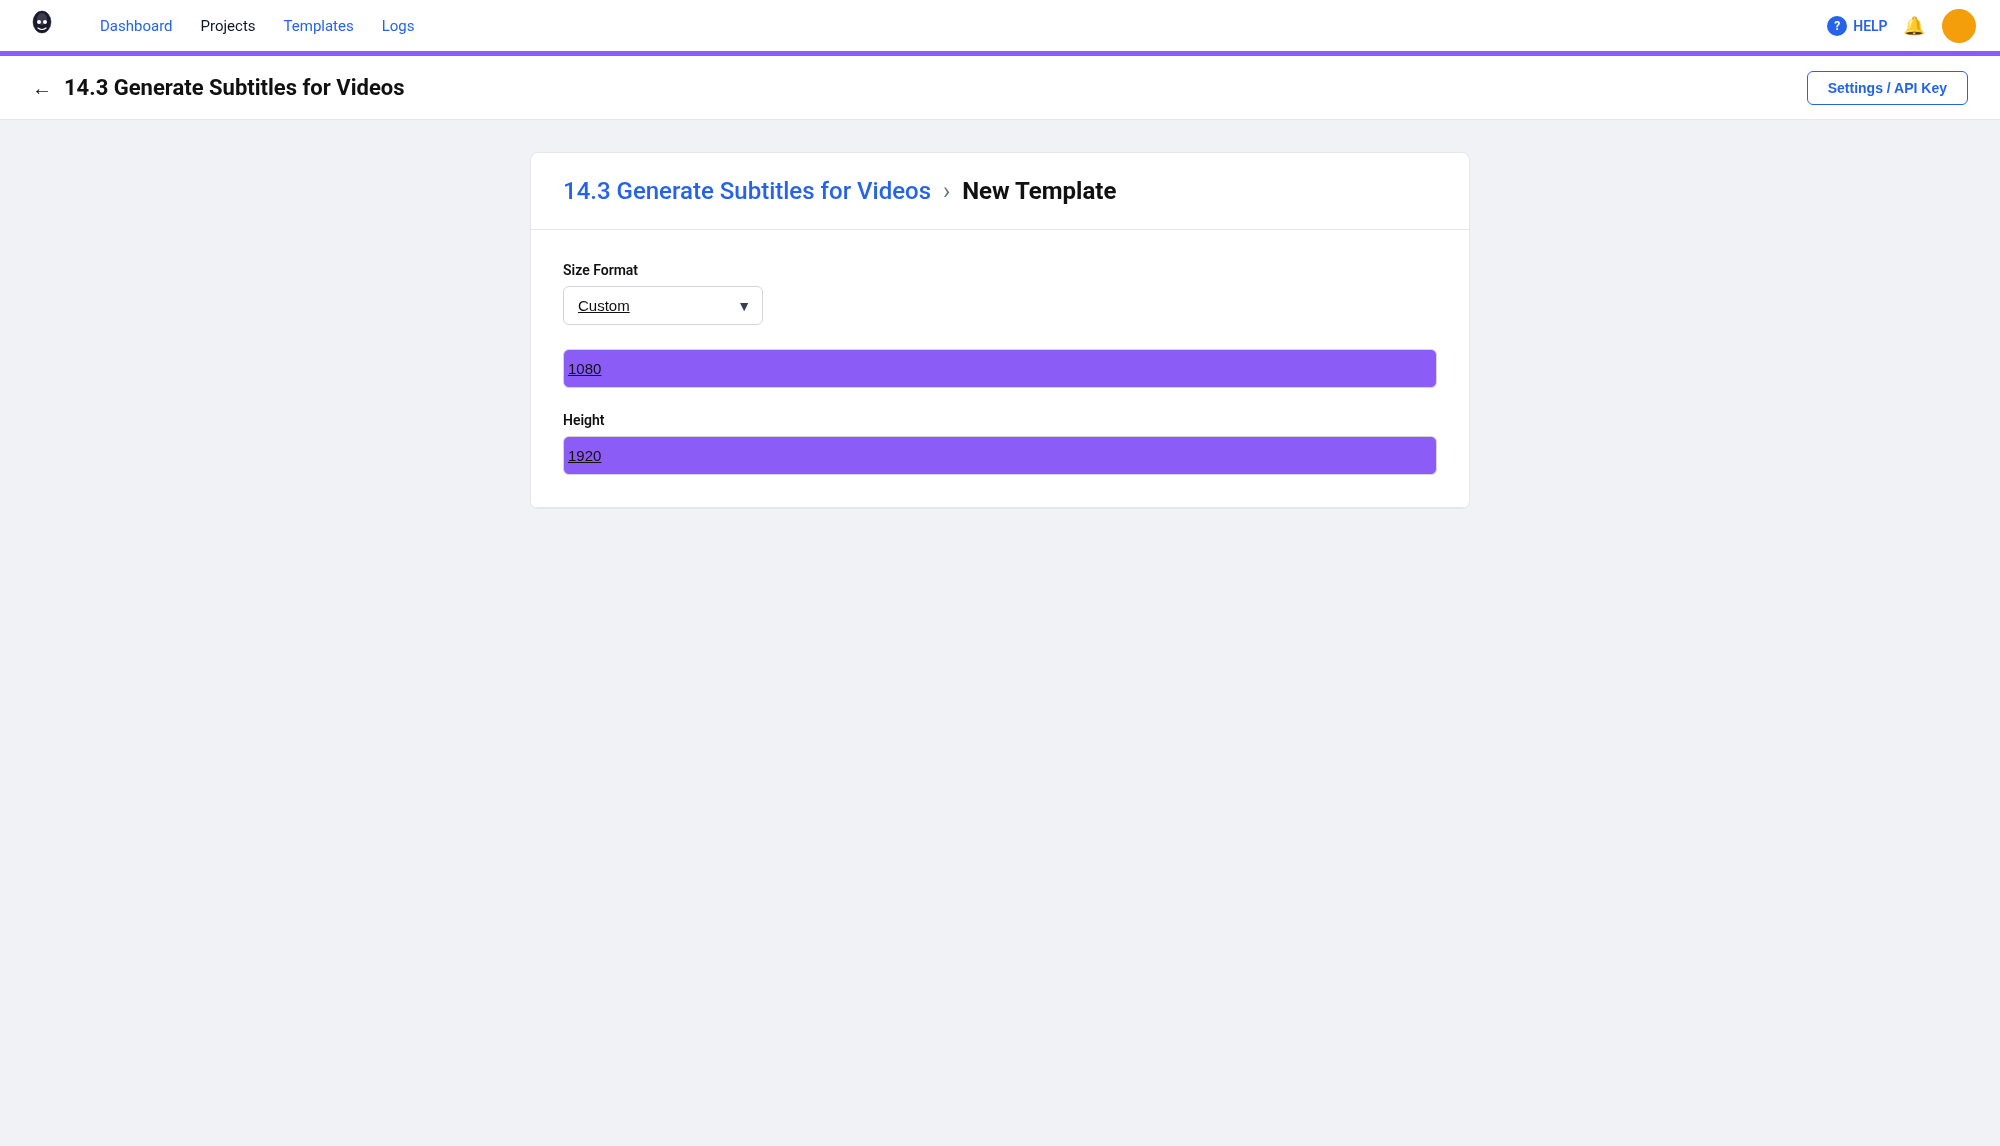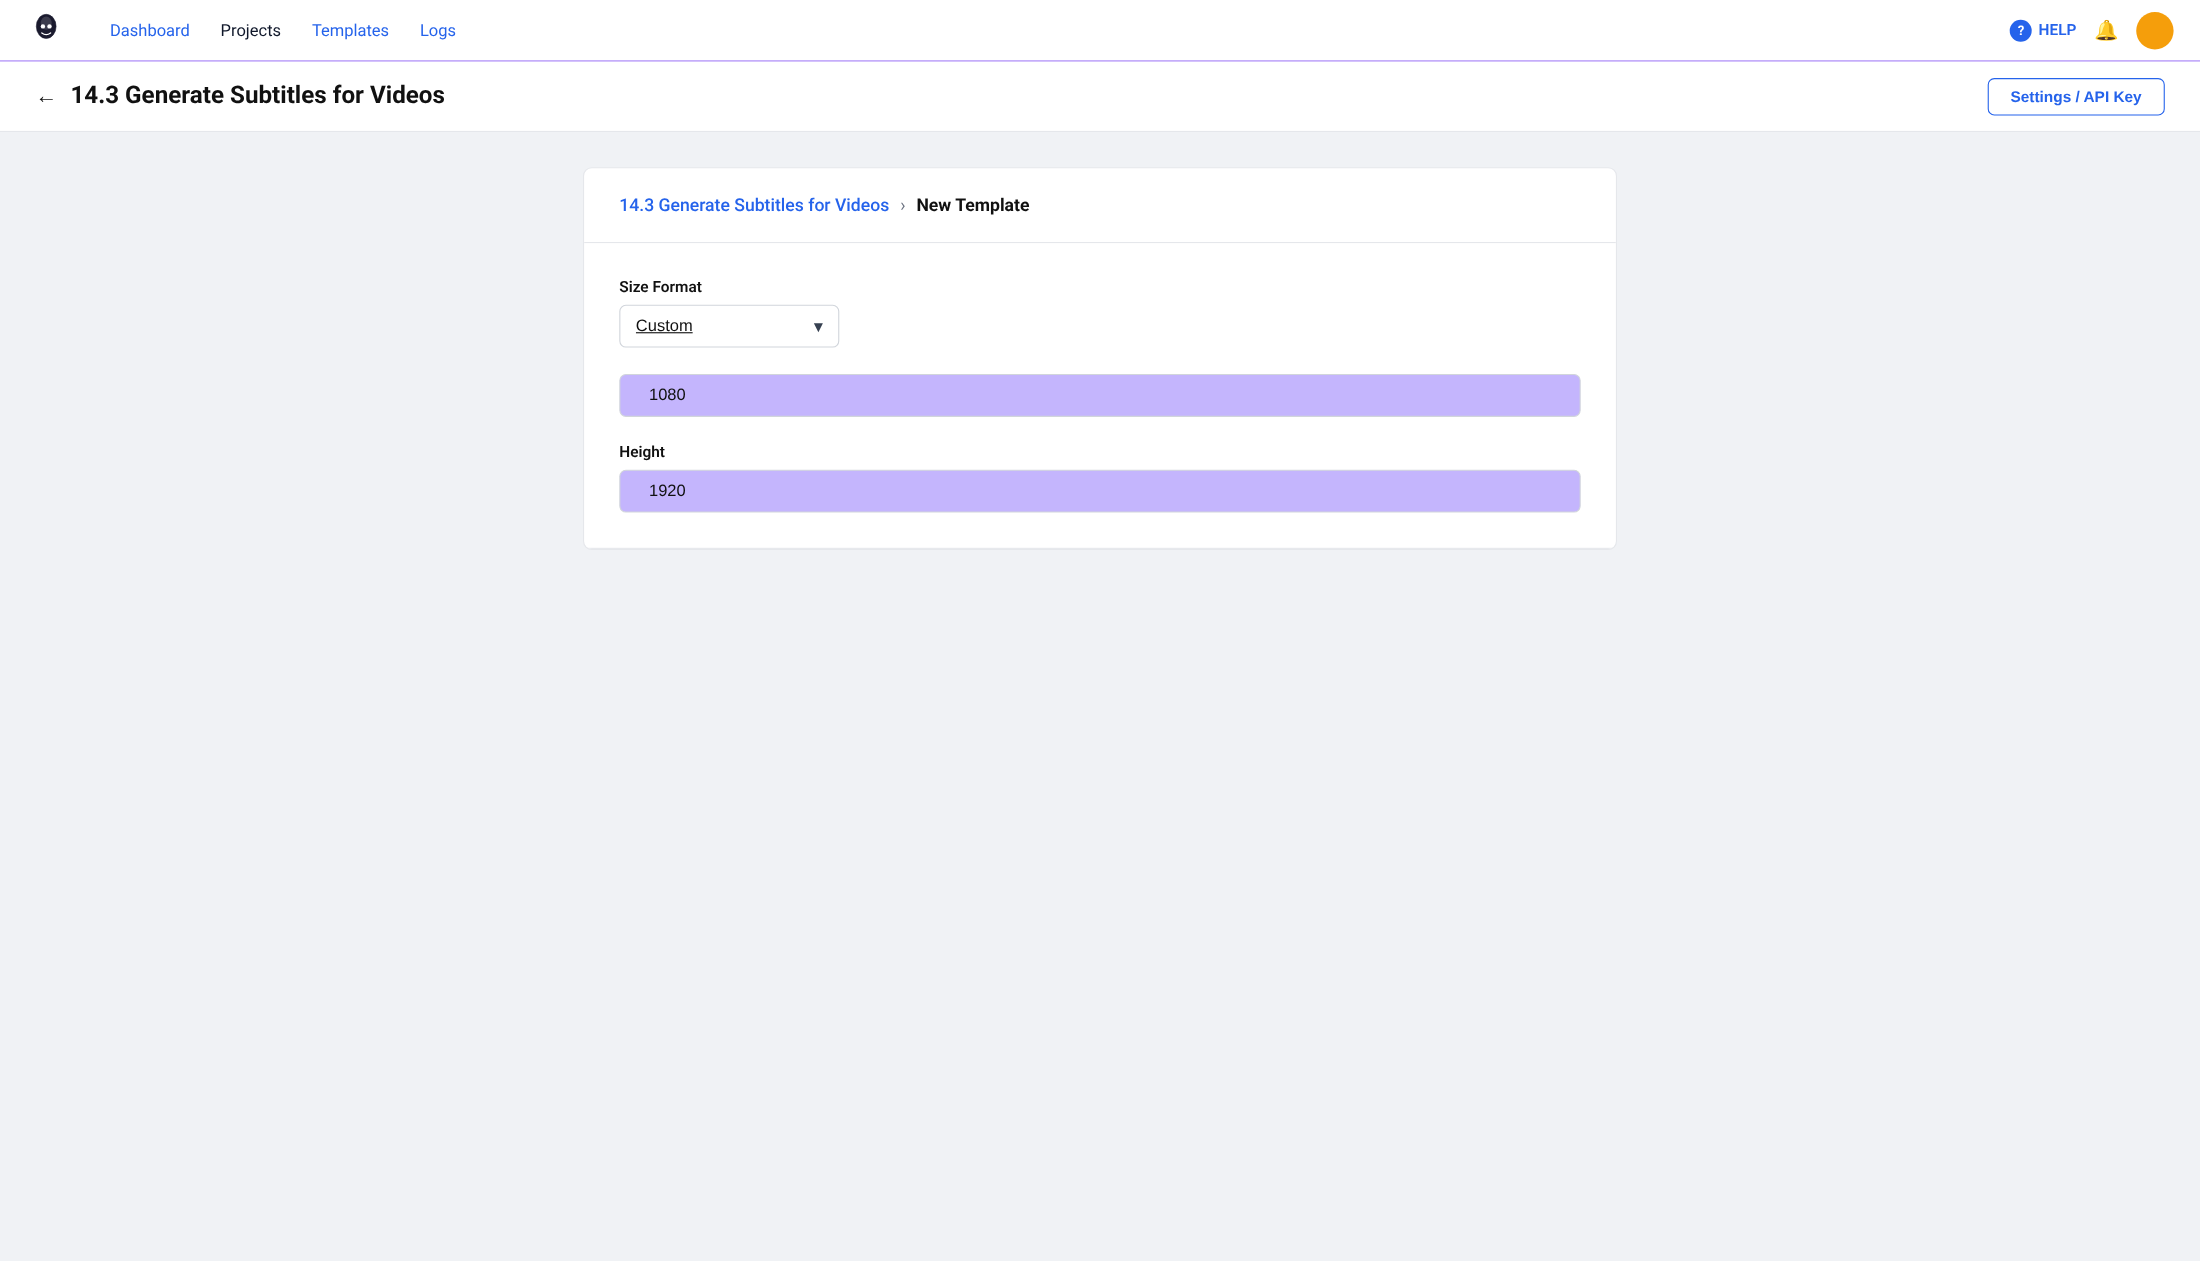--- a/index.html
+++ b/index.html
@@ -5,21 +5,21 @@
     * { box-sizing: border-box; margin: 0; padding: 0; }
     body {
       font-family: -apple-system, BlinkMacSystemFont, 'Segoe UI', Roboto, sans-serif;
       background: #f0f2f5;
       min-height: 100vh;
     }
 
     
     .navbar {
       background: #fff;
-      border-bottom: 1px solid #8b5cf6;
+      border-bottom: 5px solid #8b5cf6;
       height: 56px;
       display: flex;
       align-items: center;
       padding: 0 24px;
       gap: 32px;
     }
     .navbar-logo {
       width: 36px;
       height: 36px;
       margin-right: 8px;
@@ -130,21 +130,21 @@
       border-radius: 8px;
       width: 100%;
       max-width: 940px;
       overflow: hidden;
     }
     .card-header {
       padding: 24px 32px;
       border-bottom: 1px solid #e5e7eb;
     }
     .card-breadcrumb {
-      font-size: 16px;
+      font-size: 24px;
     }
     .breadcrumb-link {
       color: #2563eb;
       font-weight: 500;
     }
     .breadcrumb-sep {
       color: #6b7280;
       margin: 0 6px;
     }
     .breadcrumb-current {
@@ -191,24 +191,25 @@
       transform: translateY(-50%);
       pointer-events: none;
       font-size: 14px;
       color: #374151;
     }
 
     .form-input {
       width: 100%;
       border: 1px solid #d1d5db;
       border-radius: 6px;
-      padding: 10px 26px;
+      padding: 10px 4px;
       font-size: 15px;
       color: #111;
-      background: #c4b5fd;
+      background: #8b5cf6;
+      text-decoration: underline;
     }
 
     .card-footer {
       padding: 24px 32px;
     }
     .save-btn {
       background: #2563eb;
       color: #fff;
       border: none;
       border-radius: 6px;

